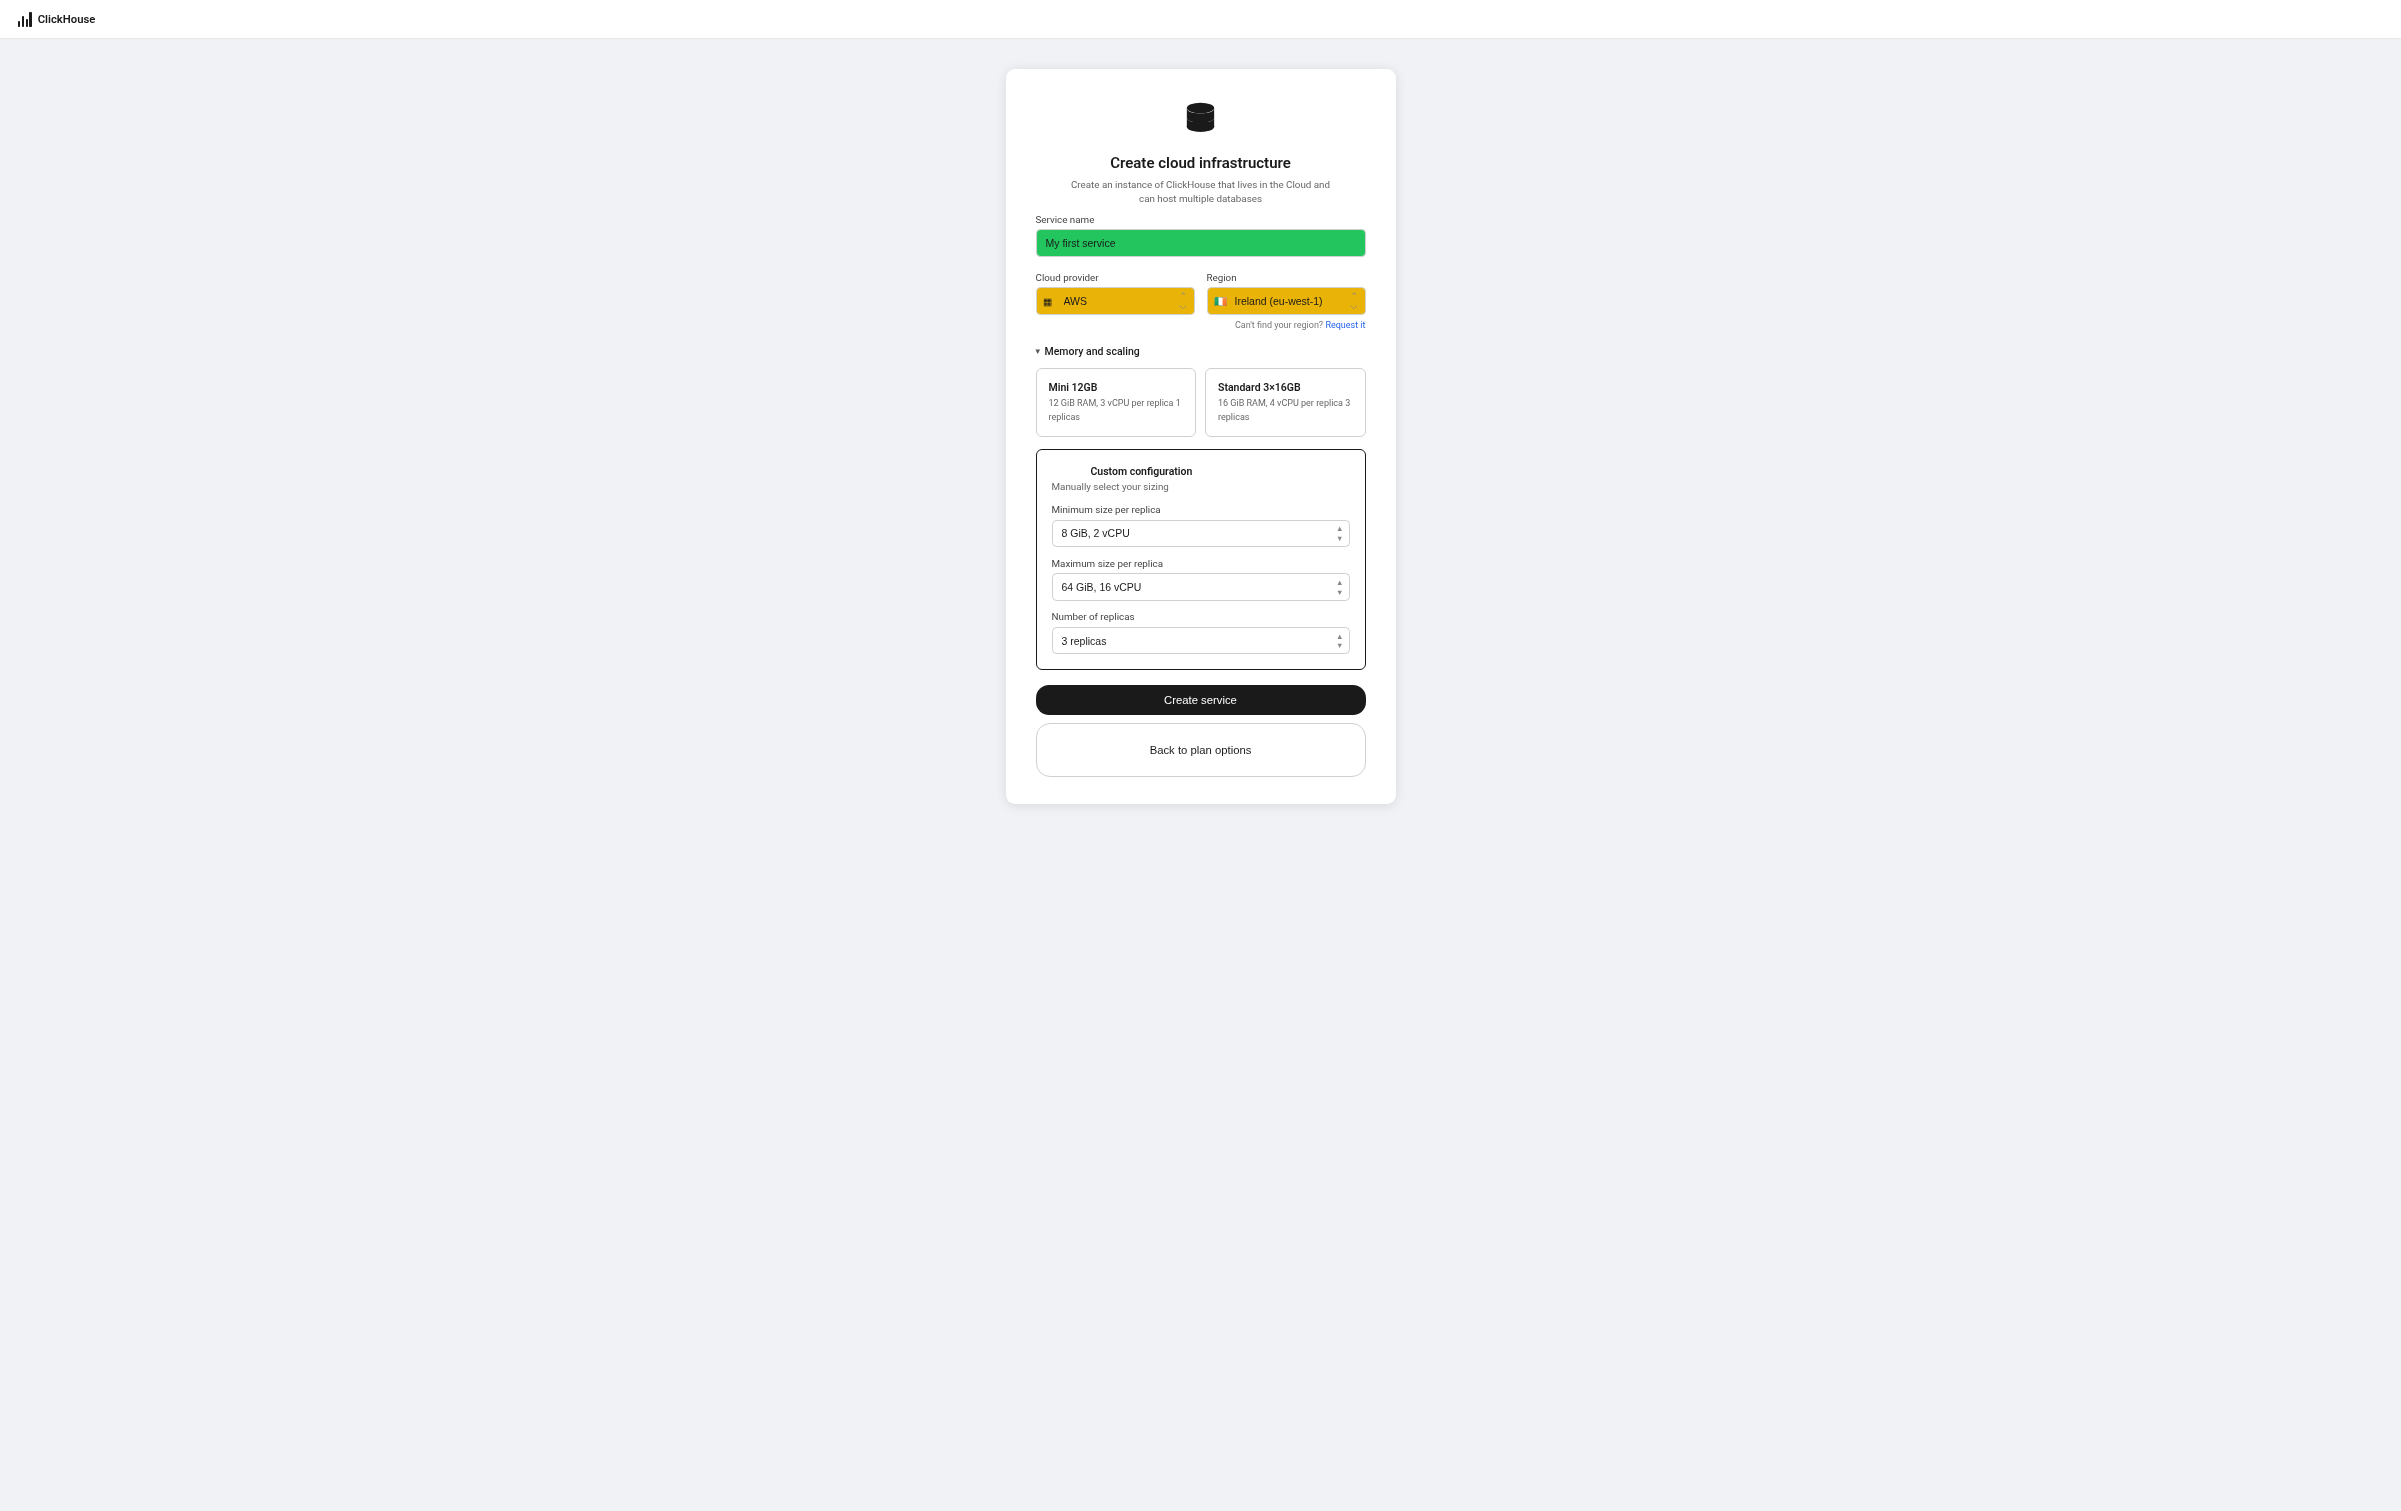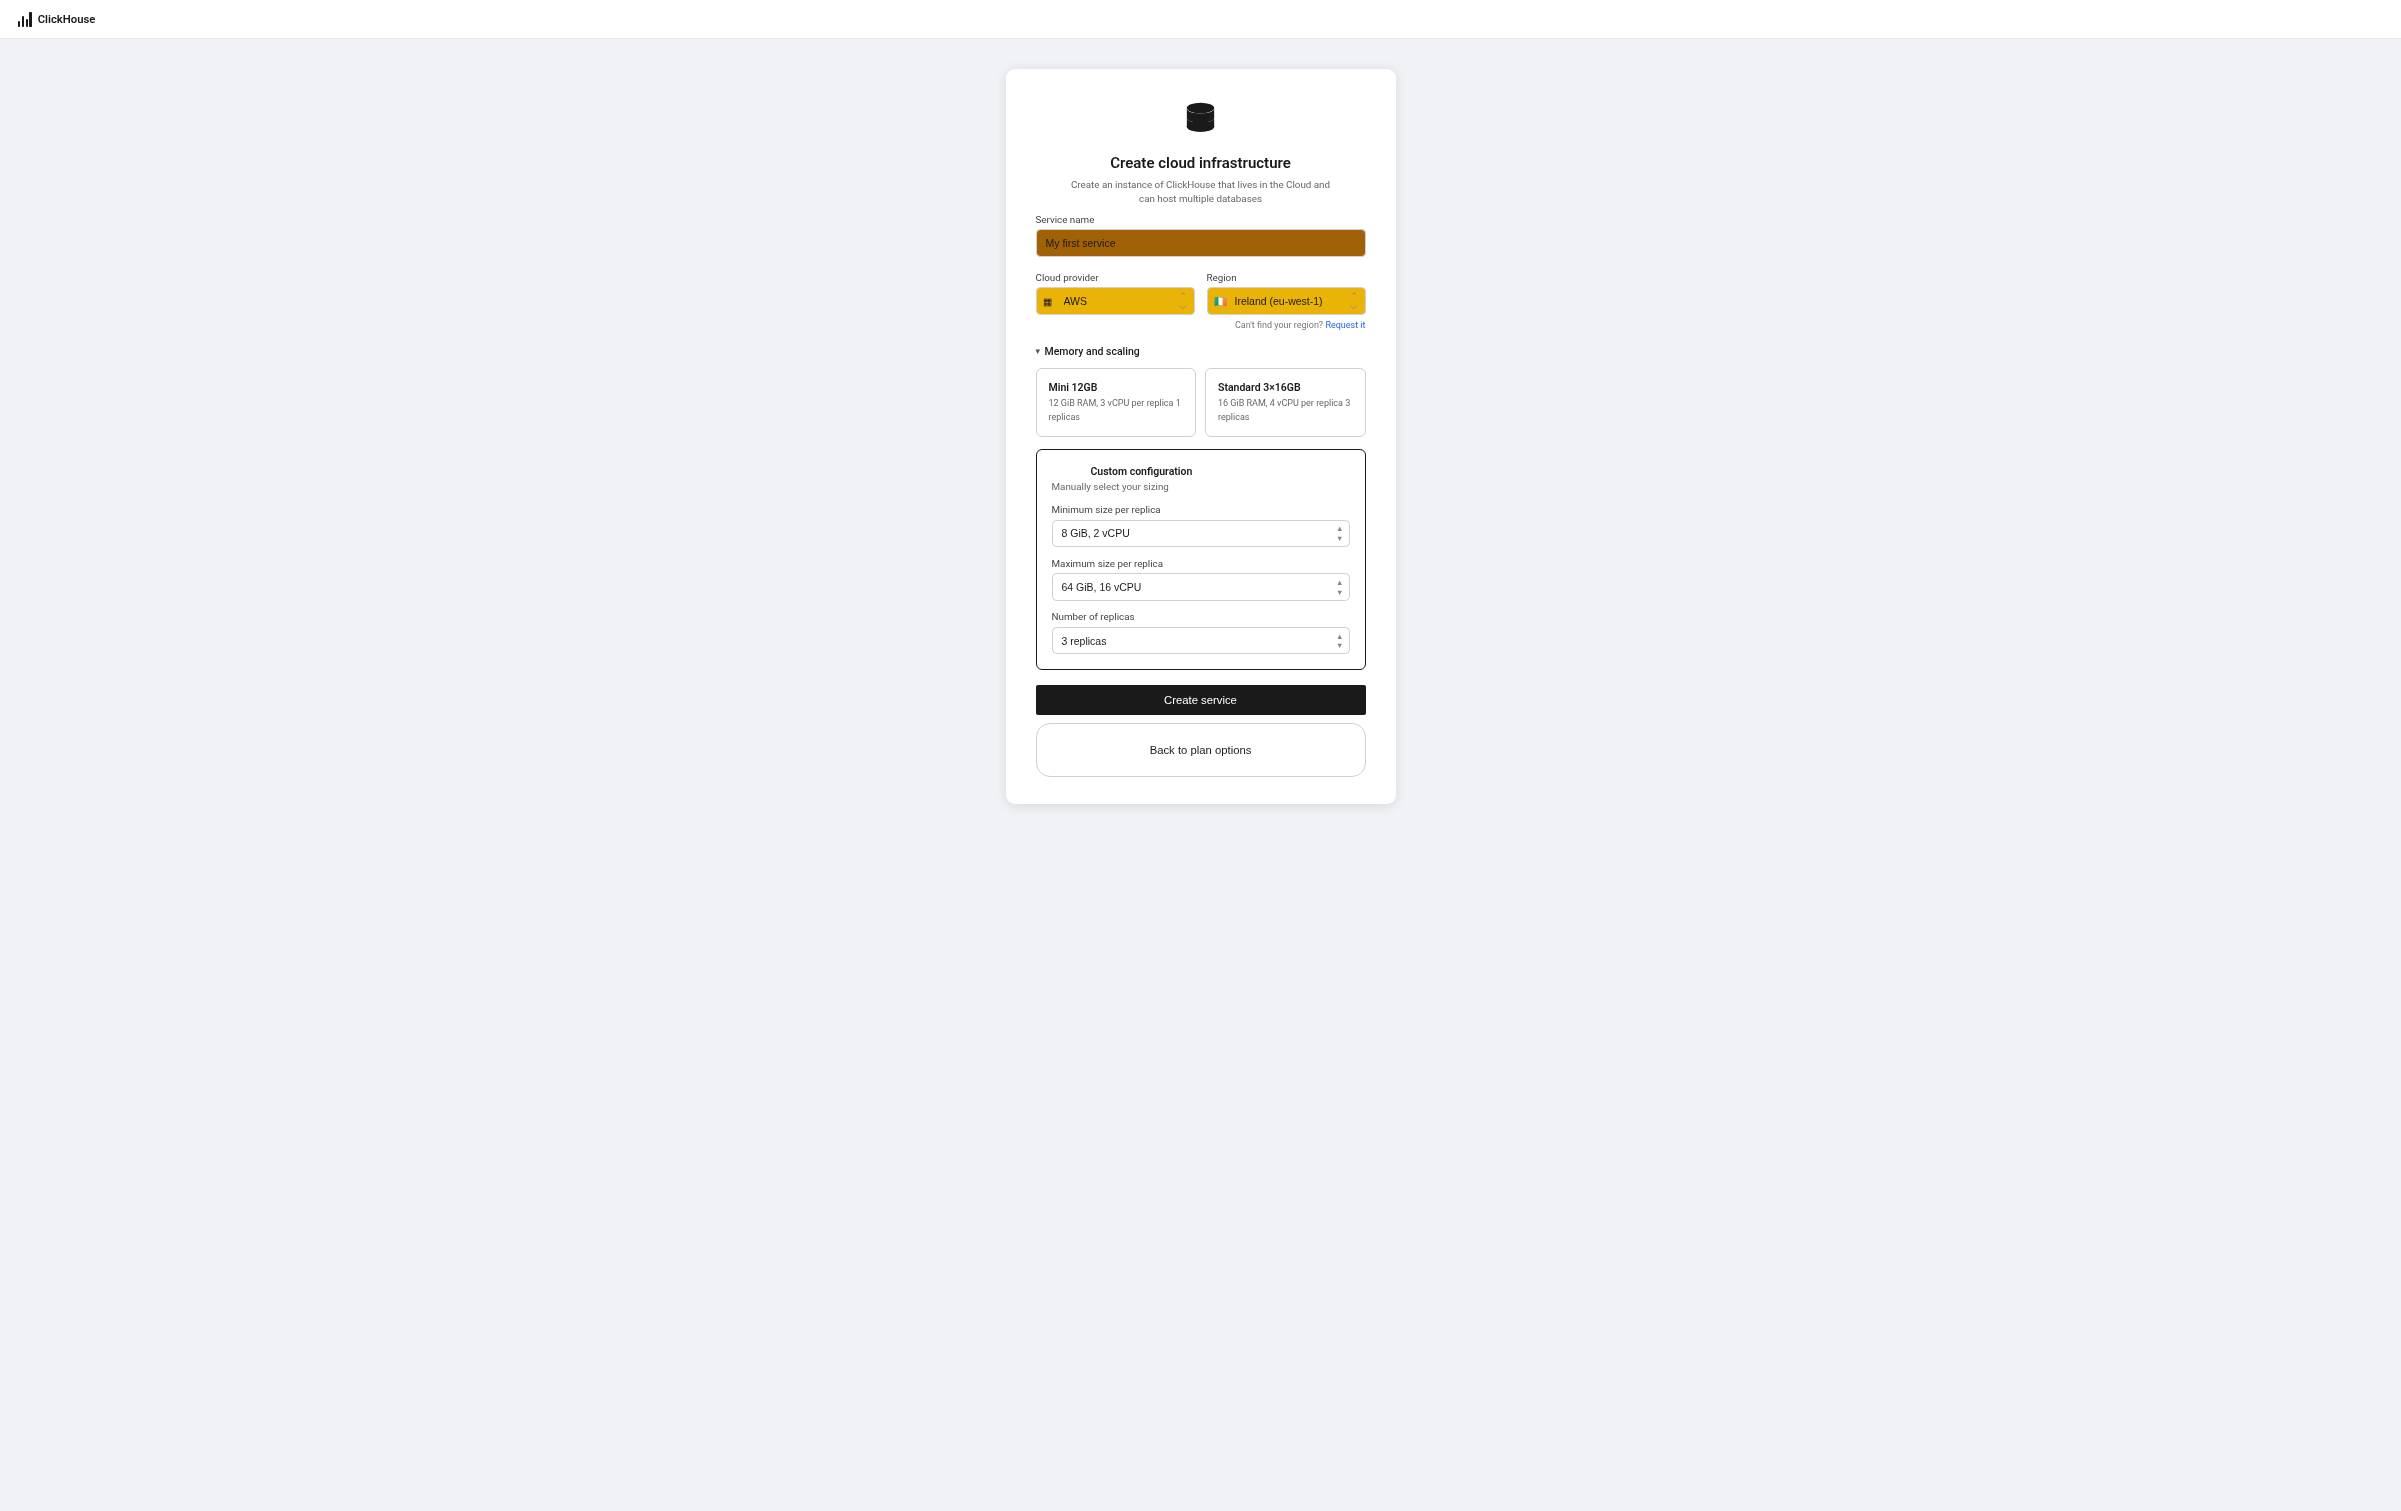--- a/index.html
+++ b/index.html
@@ -105,21 +105,21 @@
     }
 
     .form-input {
       width: 100%;
       padding: 6.8px 9px;
       border: 0.8px solid #d0d0d0;
       border-radius: 4.5px;
       font-size: 10.5px;
       color: #1a1a1a;
       outline: none;
-      background: #a16207;
+      background: #22c55e;
     }
 
     .two-col {
       display: grid;
       grid-template-columns: 1fr 1fr;
       gap: 12px;
       margin-bottom: 15px;
     }
 
     .select-wrapper {
@@ -289,21 +289,21 @@
       color: #888;
       font-size: 7.5px;
     }
 
     .btn-primary {
       width: 100%;
       padding: 9px;
       background: #1a1a1a;
       color: #fff;
       border: none;
-      border-radius: 2px;
+      border-radius: 13px;
       font-size: 11.3px;
       font-weight: 500;
       cursor: pointer;
       margin-bottom: 7.5px;
     }
 
     .btn-secondary {
       width: 100%;
       padding: 20px;
       background: #fff;

